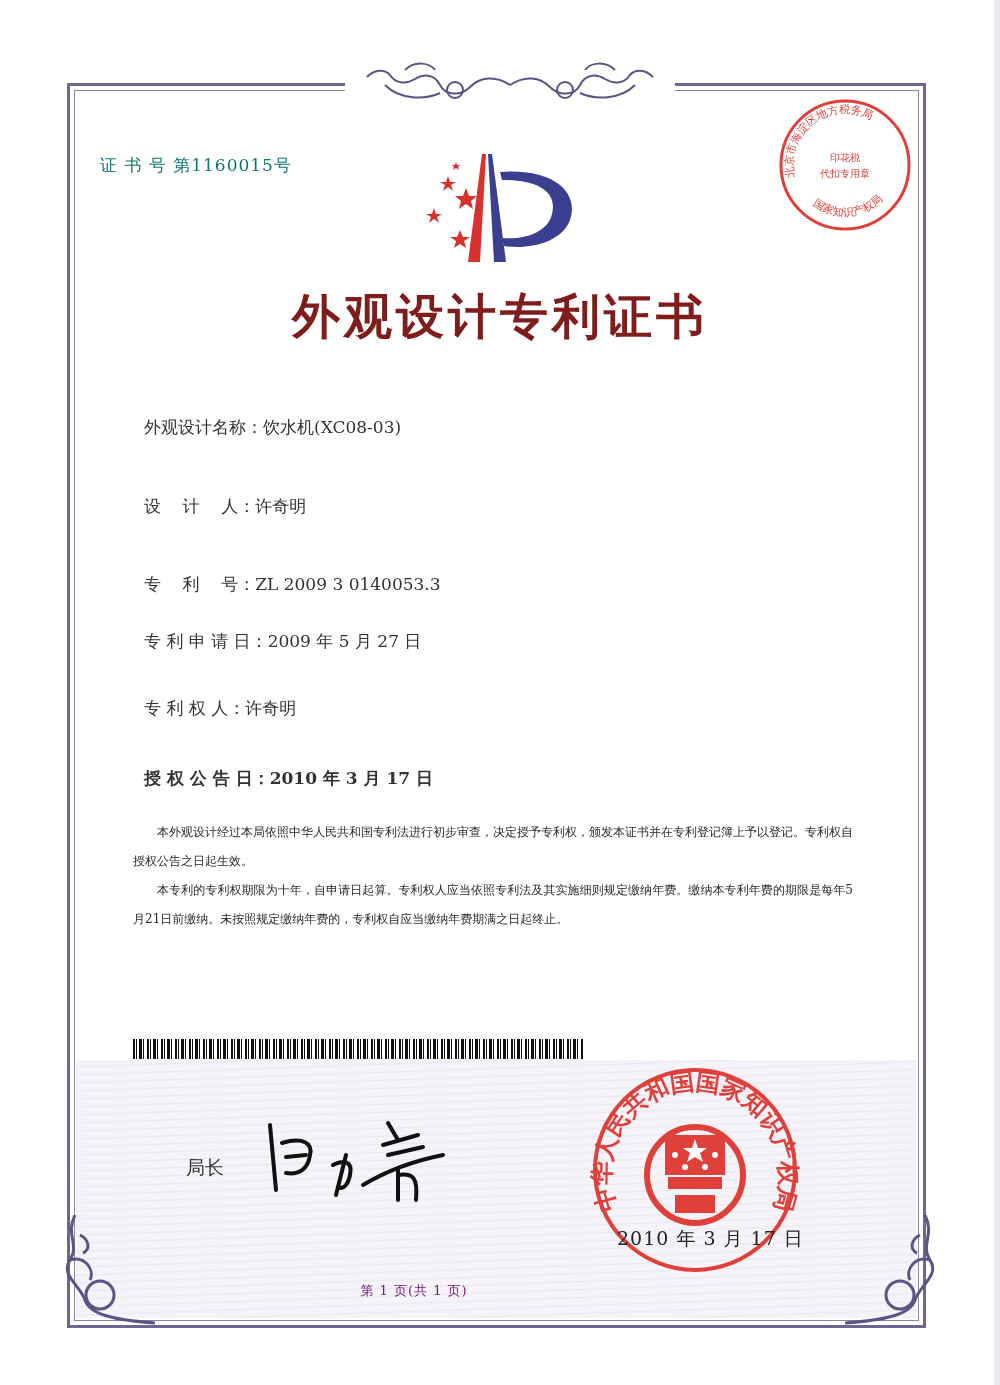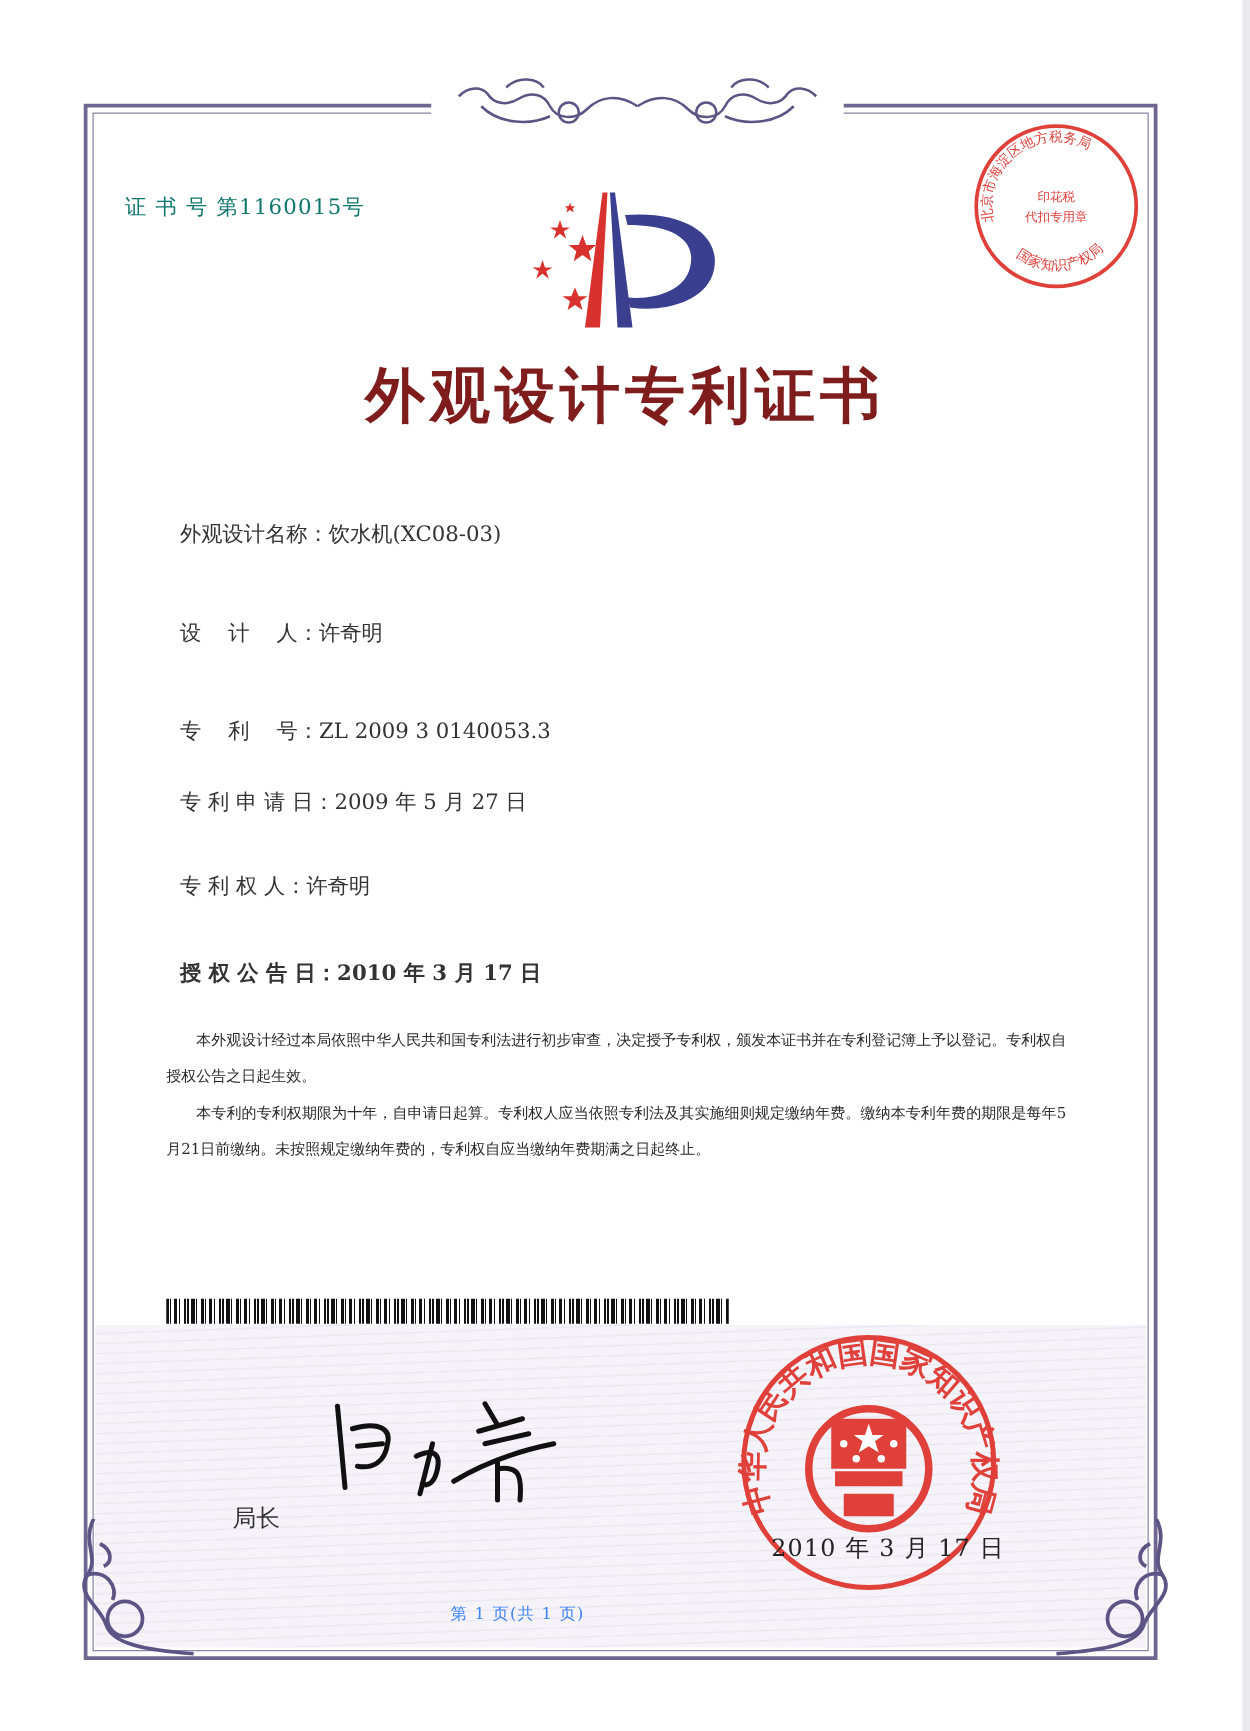--- a/index.html
+++ b/index.html
@@ -18,25 +18,25 @@
   .cert-no { position:absolute; left:100px; top:154px; font-size:17px; letter-spacing:1px; color:#0f766e; }
   .logo { position:absolute; left:420px; top:150px; width:170px; height:115px; }
   .title { position:absolute; left:0; width:1000px; top:285px; text-align:center;
            font-size:48px; font-weight:bold; letter-spacing:4px; color:#7f1d1d; }
   .field { position:absolute; left:133px; font-size:17px; color:#333; white-space:pre;margin-left:11px; }
   .field .lbl { letter-spacing:0px; }
   .body-text { position:absolute; left:133px; width:720px; top:818px; font-size:12px; line-height:29px; color:#2a2a2a; }
   .body-text p { margin:0; text-indent:2em; text-align:justify; }
   .barcode { position:absolute; left:133px; top:1039px; width:450px; height:20px;
              background: repeating-linear-gradient(90deg, #111 0px, #111 2px, #fff 2px, #fff 3px, #111 3px, #111 4px, #fff 4px, #fff 6px, #111 6px, #111 9px, #fff 9px, #fff 10px, #111 10px, #111 11px, #fff 11px, #fff 14px); }
-  .director-label { position:absolute; left:186px; top:1155px; font-size:19px; font-family:"DejaVu Sans", sans-serif; color:#333;margin-top:47px; }
+  .director-label { position:absolute; left:186px; top:1155px; font-size:19px; font-family:"DejaVu Sans", sans-serif; color:#333; }
   .signature { position:absolute; left:258px; top:1115px; width:190px; height:90px; }
   .stamp-red { position:absolute; left:590px; top:1065px; width:210px; height:210px; }
   .issue-date { position:absolute; left:617px; top:1226px; font-size:19px; color:#222; letter-spacing:1px; }
-  .page-num { position:absolute; left:0; width:828px; top:1282px; text-align:center; font-size:13px; color:#3b82f6; letter-spacing:1px; }
+  .page-num { position:absolute; left:0; width:828px; top:1282px; text-align:center; font-size:13px; color:#701a75; letter-spacing:1px; }
   .tax-stamp { position:absolute; left:775px; top:95px; width:140px; height:140px; }
 </style>
 </head>
 <body>
 
 <div class="page-edge"></div>
 <div class="wave-bg"></div>
 <div class="frame-outer"></div>
 <div class="frame-inner"></div>
 

